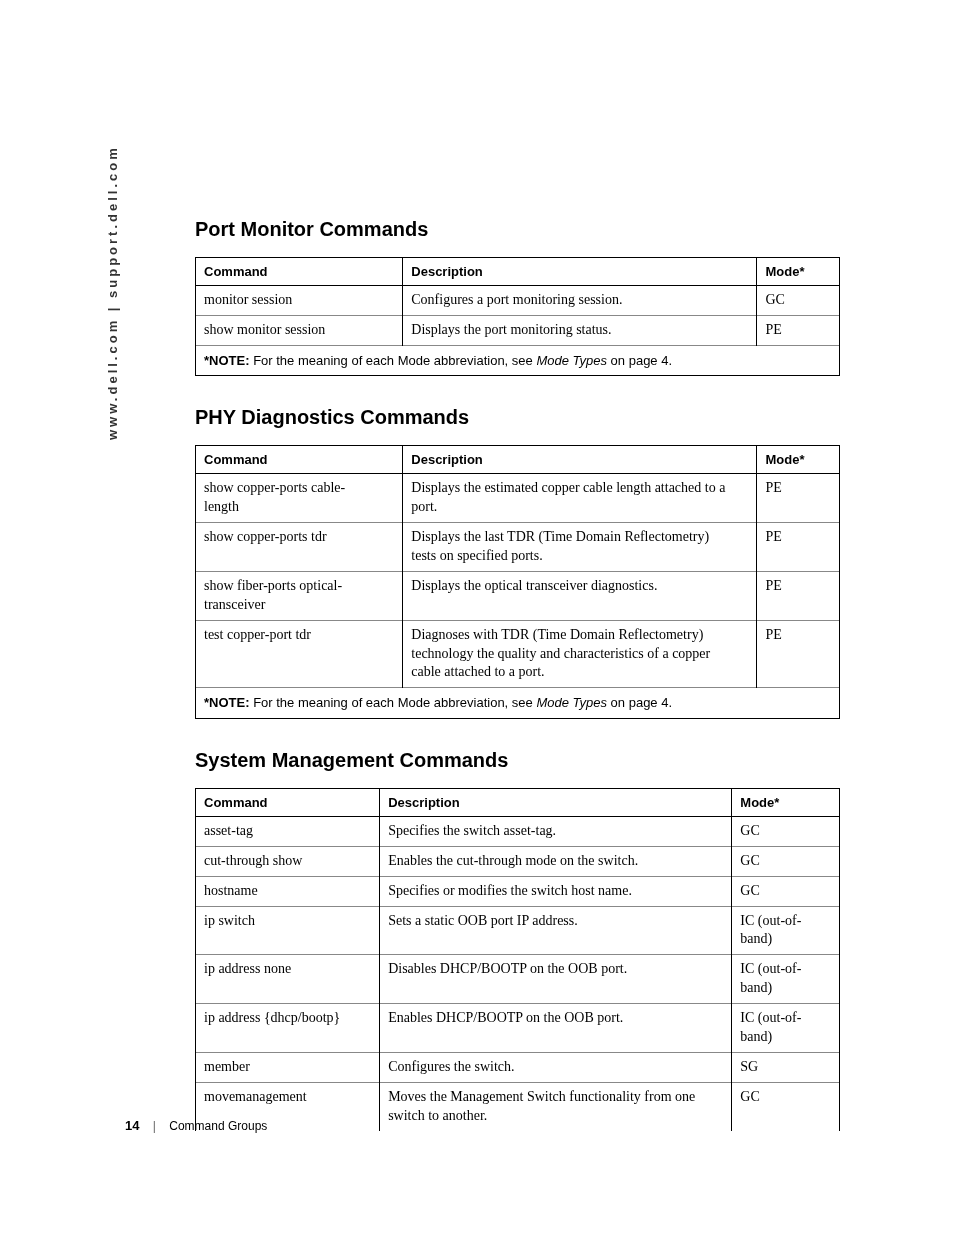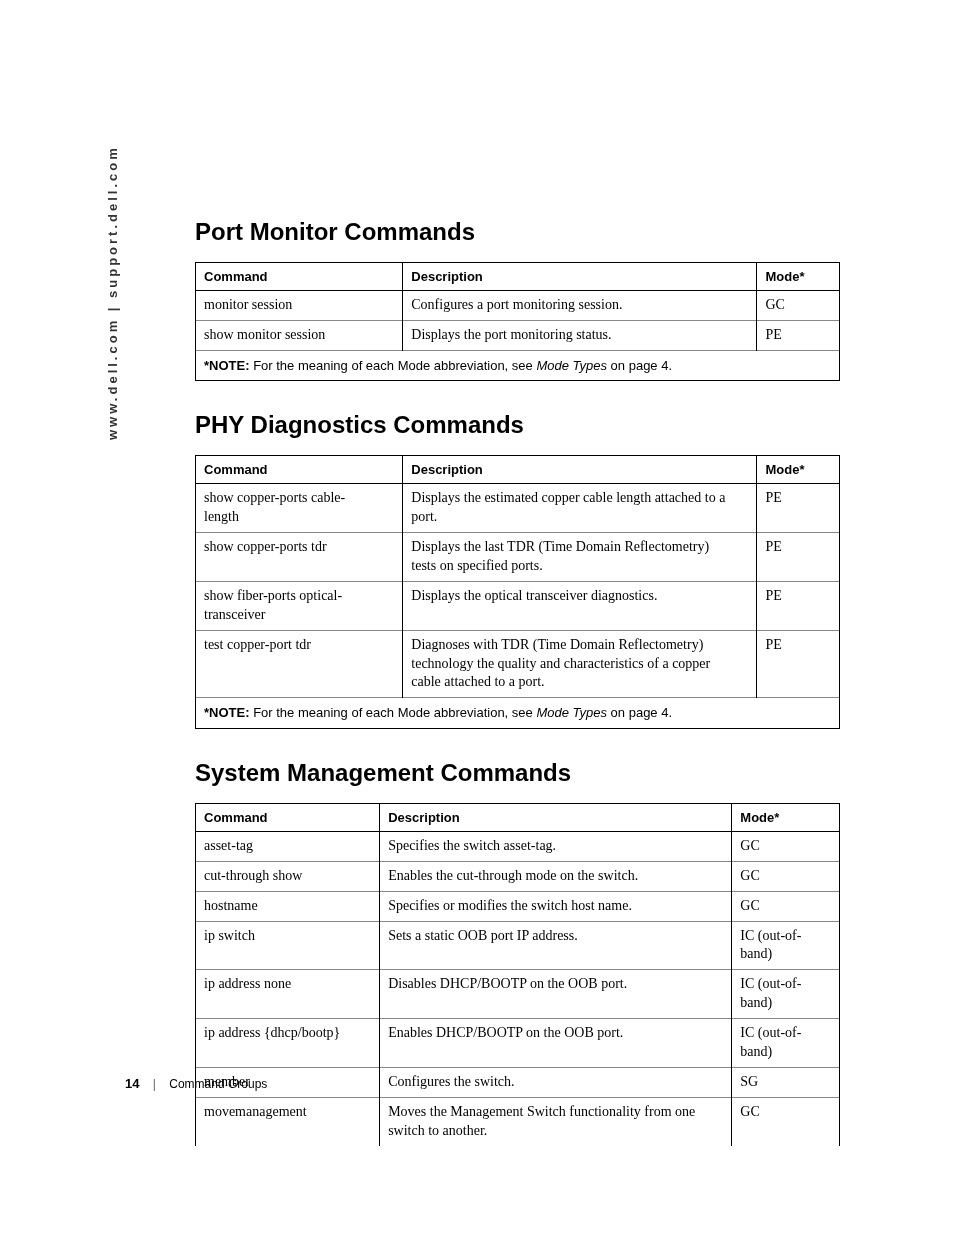--- a/index.html
+++ b/index.html
@@ -27,21 +27,21 @@
   }
   .content {
     position: absolute;
     left: 195px;
     top: 218px;
     width: 645px;
   }
   h2 {
     font-family: Arial, Helvetica, sans-serif;
     font-weight: bold;
-    font-size: 24px;
+    font-size: 20px;
     margin: 0 0 16px 0;
     letter-spacing: 0px;
   }
   .section {
     margin-bottom: 30px;
   }
   table {
     border-collapse: collapse;
     width: 100%;
     table-layout: fixed;
@@ -83,21 +83,21 @@
   .note-row td b {
     font-weight: bold;
   }
   .note-row td i {
     font-style: italic;
     margin-top: 27px;
   }
   .footer {
     position: absolute;
     left: 125px;
-    top: 1076px;
+    top: 1118px;
     font-family: Arial, Helvetica, sans-serif;
     font-size: 12px;
   }
   .footer .pnum {
     font-weight: bold;
     font-size: 13px;
   }
   .footer .sep {
     color: #666;
     margin: 0 10px;

